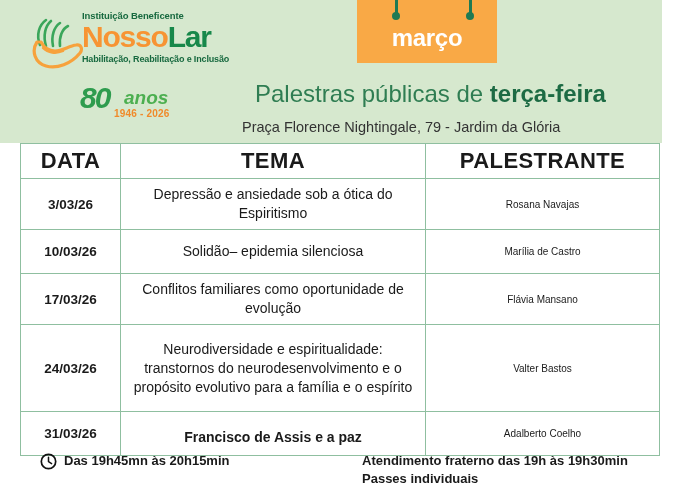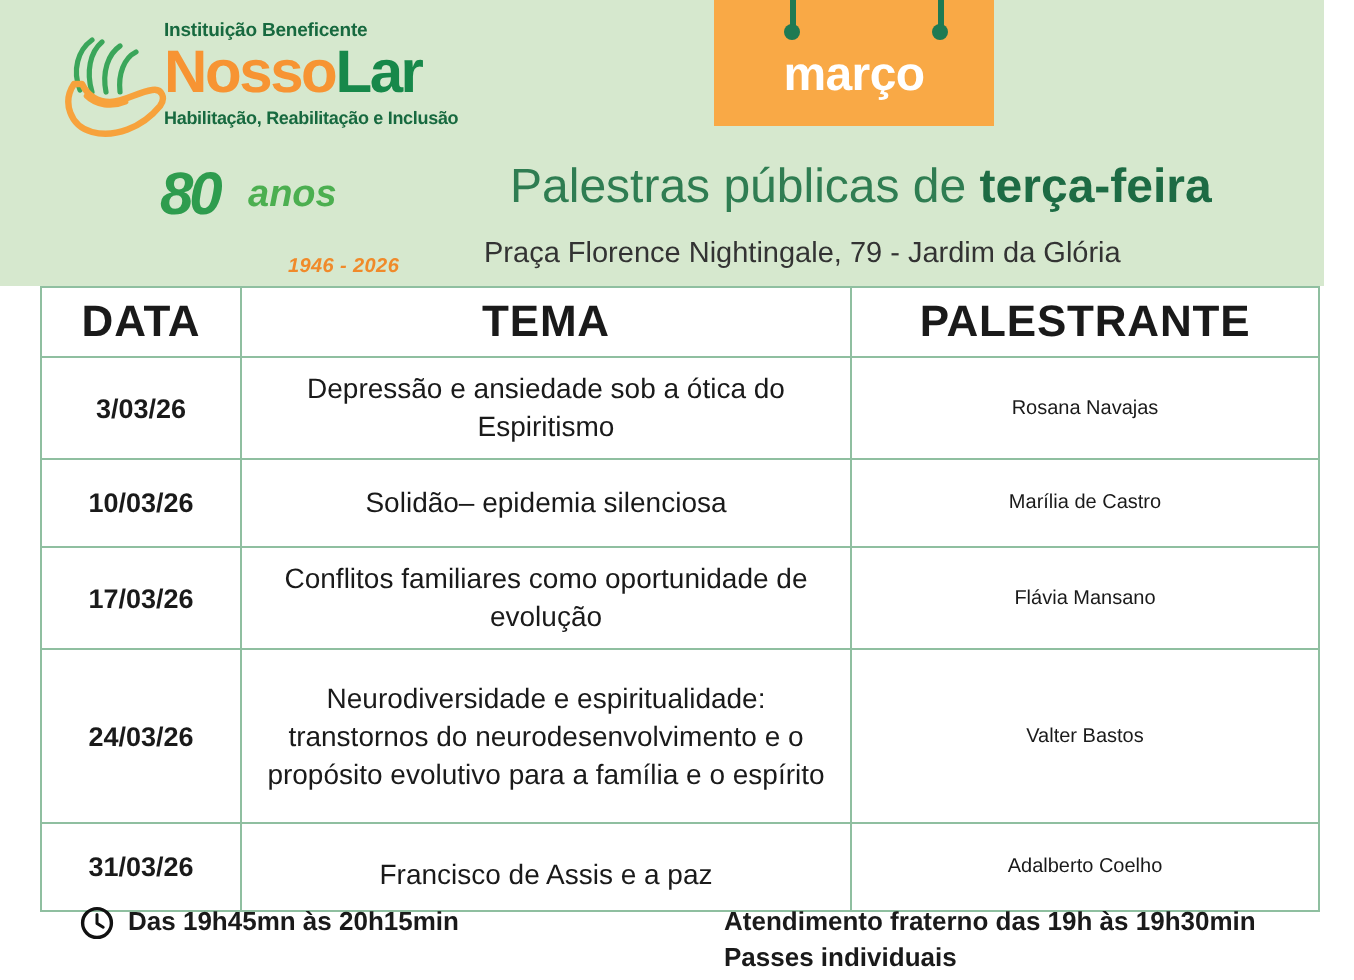--- a/index.html
+++ b/index.html
@@ -54,23 +54,23 @@
     position: absolute; left: 0; top: 2px;
     font-size: 30px; font-weight: 700; font-style: italic;
     color: #2e9c4e; line-height: 32px; letter-spacing: -2px;
   }
   .anos-word {
     position: absolute; left: 44px; top: 7px;
     font-size: 19px; font-style: italic; font-weight: 700;
     color: #4caf50; line-height: 21px;
   }
   .anos-years {
-    position: absolute; left: 64px; top: 28px;
-    font-size: 10px; font-weight: 700; font-style: italic;
-    color: #f08a2a; letter-spacing: 0.2px; margin-top: 20px;
+    position: absolute; left: 34px; top: 28px;
+    font-size: 10px; font-weight: 700; 
+    color: #f08a2a; letter-spacing: 0.2px;
   }
 
   
   .month-banner {
     position: absolute; left: 357px; top: 0;
     width: 140px; height: 63px;
     background: #f9a946;
   }
   .ring { position: absolute; top: -9px; width: 2.5px; height: 26px; background: #1f7a53; }
   .ring::after {
@@ -120,21 +120,21 @@
   .col-date { width: 100px; }
   .col-theme { width: 305px; }
   .col-speaker { width: 234px; }
   .cell-date { font-size: 13.5px; font-weight: 700; }
   .cell-theme { font-size: 14px; line-height: 19px; padding: 6px 10px; }
   .cell-speaker { font-size: 10px; }
   .row-h-2 { height: 45px; }
   .row-h-1 { height: 44px; }
   .row-h-4 { height: 87px; }
   .row-last { height: 44px; }
-  .row-last .cell-theme { font-size: 14px; font-weight: 400; padding-top: 14px; margin-left: 20px; }
+  .row-last .cell-theme { font-size: 14px; font-weight: 700; padding-top: 14px; margin-left: 20px; }
   .row-last .cell-speaker { vertical-align: middle; padding-bottom: 0; }
 
   
   .footer { position: absolute; left: 0; top: 452px; width: 677px; height: 38px; }
   .footer-left {
     position: absolute; left: 40px; top: 0;
     display: flex; align-items: flex-start; gap: 7px;
   }
   .clock-icon { width: 17px; height: 17px; flex: none; margin-top: 1px; }
   .footer-left-text {

